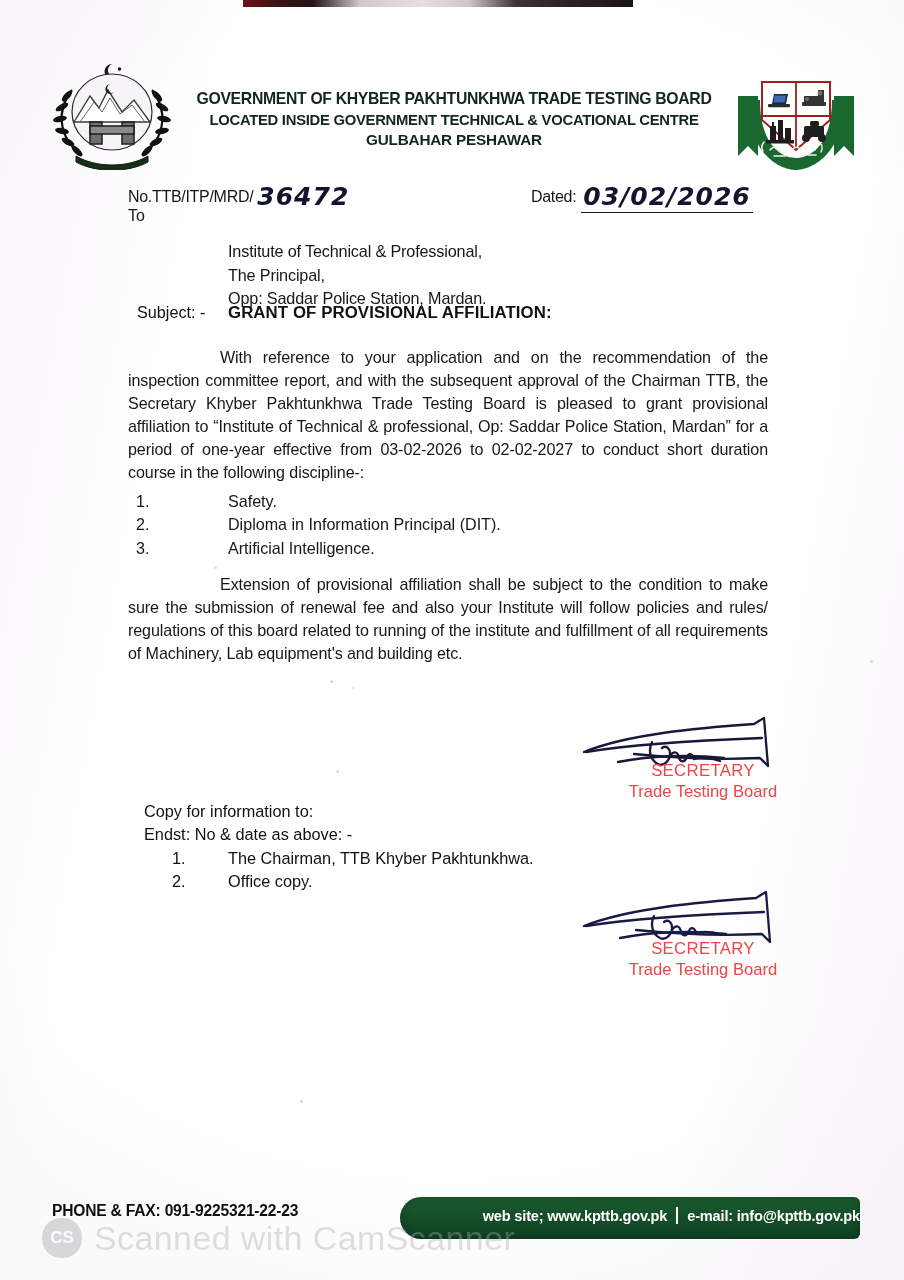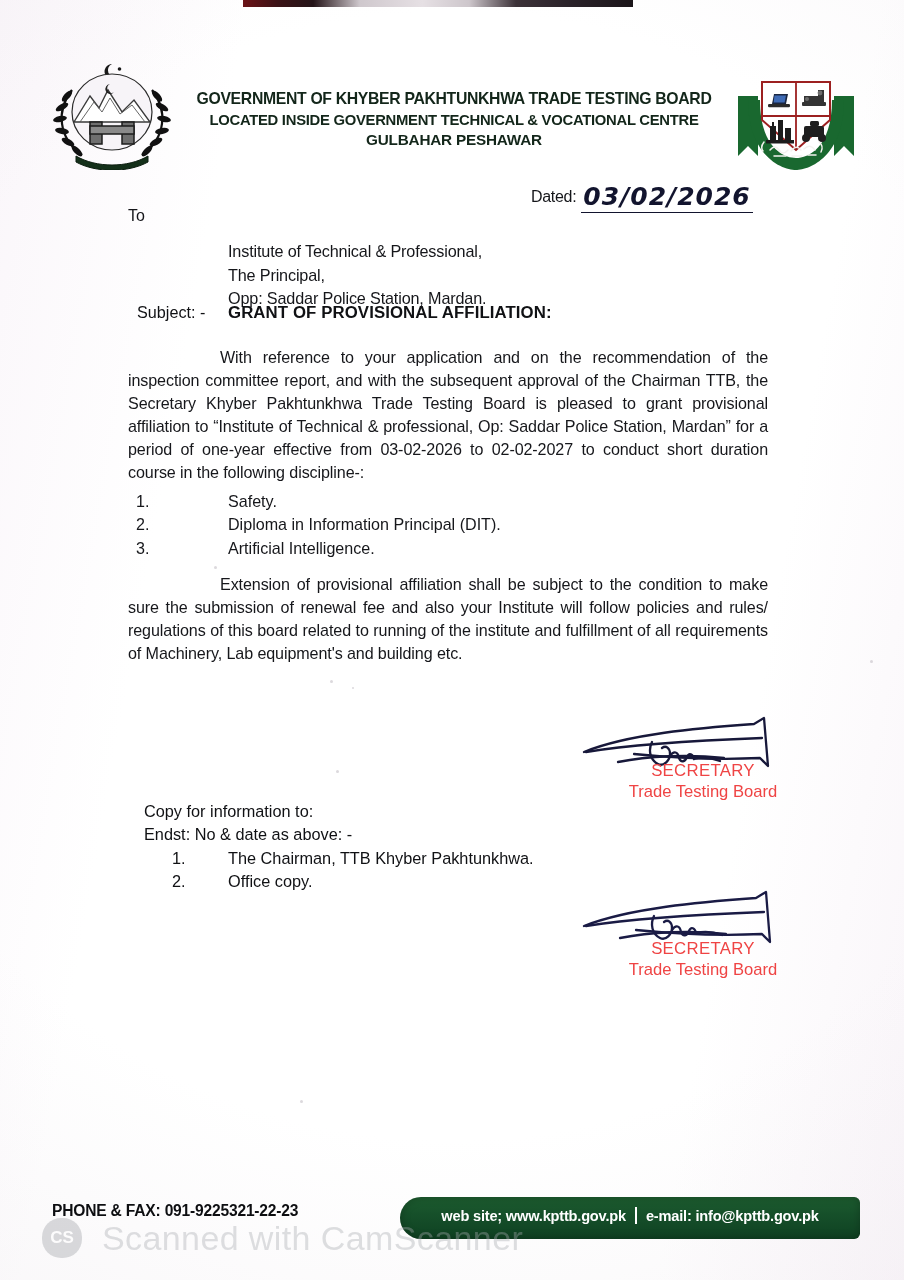--- a/index.html
+++ b/index.html
@@ -283,21 +283,21 @@
     width: 460px;
     height: 42px;
     background: linear-gradient(180deg, #1d5c2f 0%, #16502a 40%, #0f4122 100%);
     border-radius: 22px 6px 6px 22px;
     box-shadow: inset 0 0 10px rgba(0,0,0,0.25);
   }
   .footer-green-text {
     position: absolute;
     left: 0; right: 0;
     top: 10px;
-    text-align: center;
+    text-align: right;
     color: #ffffff;
     font-size: 14.6px;
     font-weight: bold;
     letter-spacing: -0.2px;
     white-space: nowrap;
   }
   .footer-sep {
     display: inline-block;
     width: 2px;
     height: 17px;
@@ -319,21 +319,21 @@
     width: 40px;
     height: 40px;
     border-radius: 19px;
     background: #9ea1a6;
     color: #ffffff;
     font-size: 17px;
     font-weight: bold;
     display: flex;
     align-items: center;
     justify-content: center;
-    margin-right: 20px;
+    margin-right: 12px;
   }
   .wm-text {
     font-size: 34px;
     color: #a9acb1;
     letter-spacing: 0.4px;
     white-space: nowrap;
   }
 
   
   .speck {
@@ -452,20 +452,23 @@
           <path d="M70 89 q6 -6 11 1"></path>
           <path d="M40 96 h12 M58 96 h10 M74 95 h8"></path>
           <path d="M85 82 q5 4 2 10"></path>
           <path d="M30 82 q-4 5 -1 9"></path>
         </g>
       </svg>
     </div>
   </div>
 
   <div class="ref-row">
+    <div class="ref-no">
+      <span>No.TTB/ITP/MRD/</span><span class="hand">36472</span>
+    </div>
     <div class="ref-date">
       <span>Dated:</span><span class="hand">03/02/2026</span>
     </div>
   </div>
 
   <div class="to-label">To</div>
 
   <div class="addressee">
     <div>Institute of Technical &amp; Professional,</div>
     <div>The Principal,</div>

